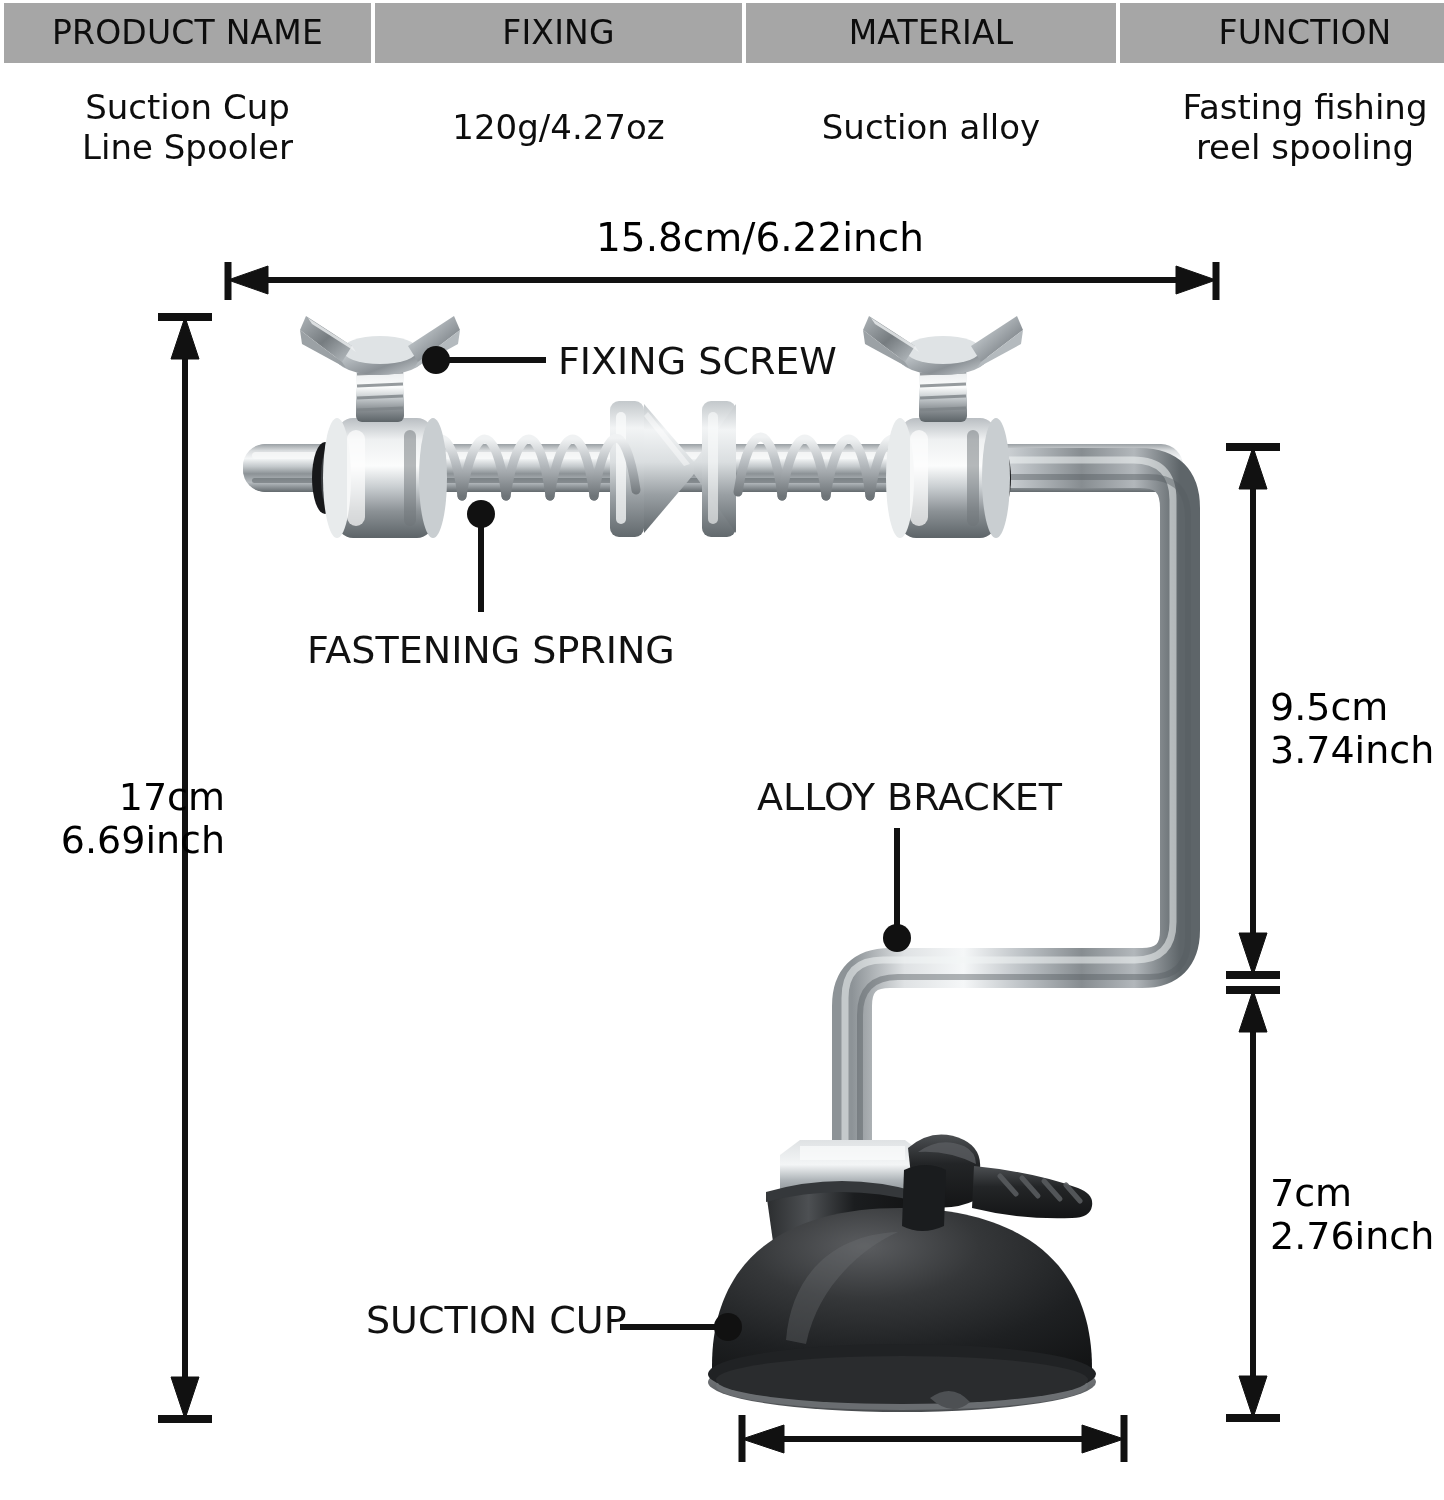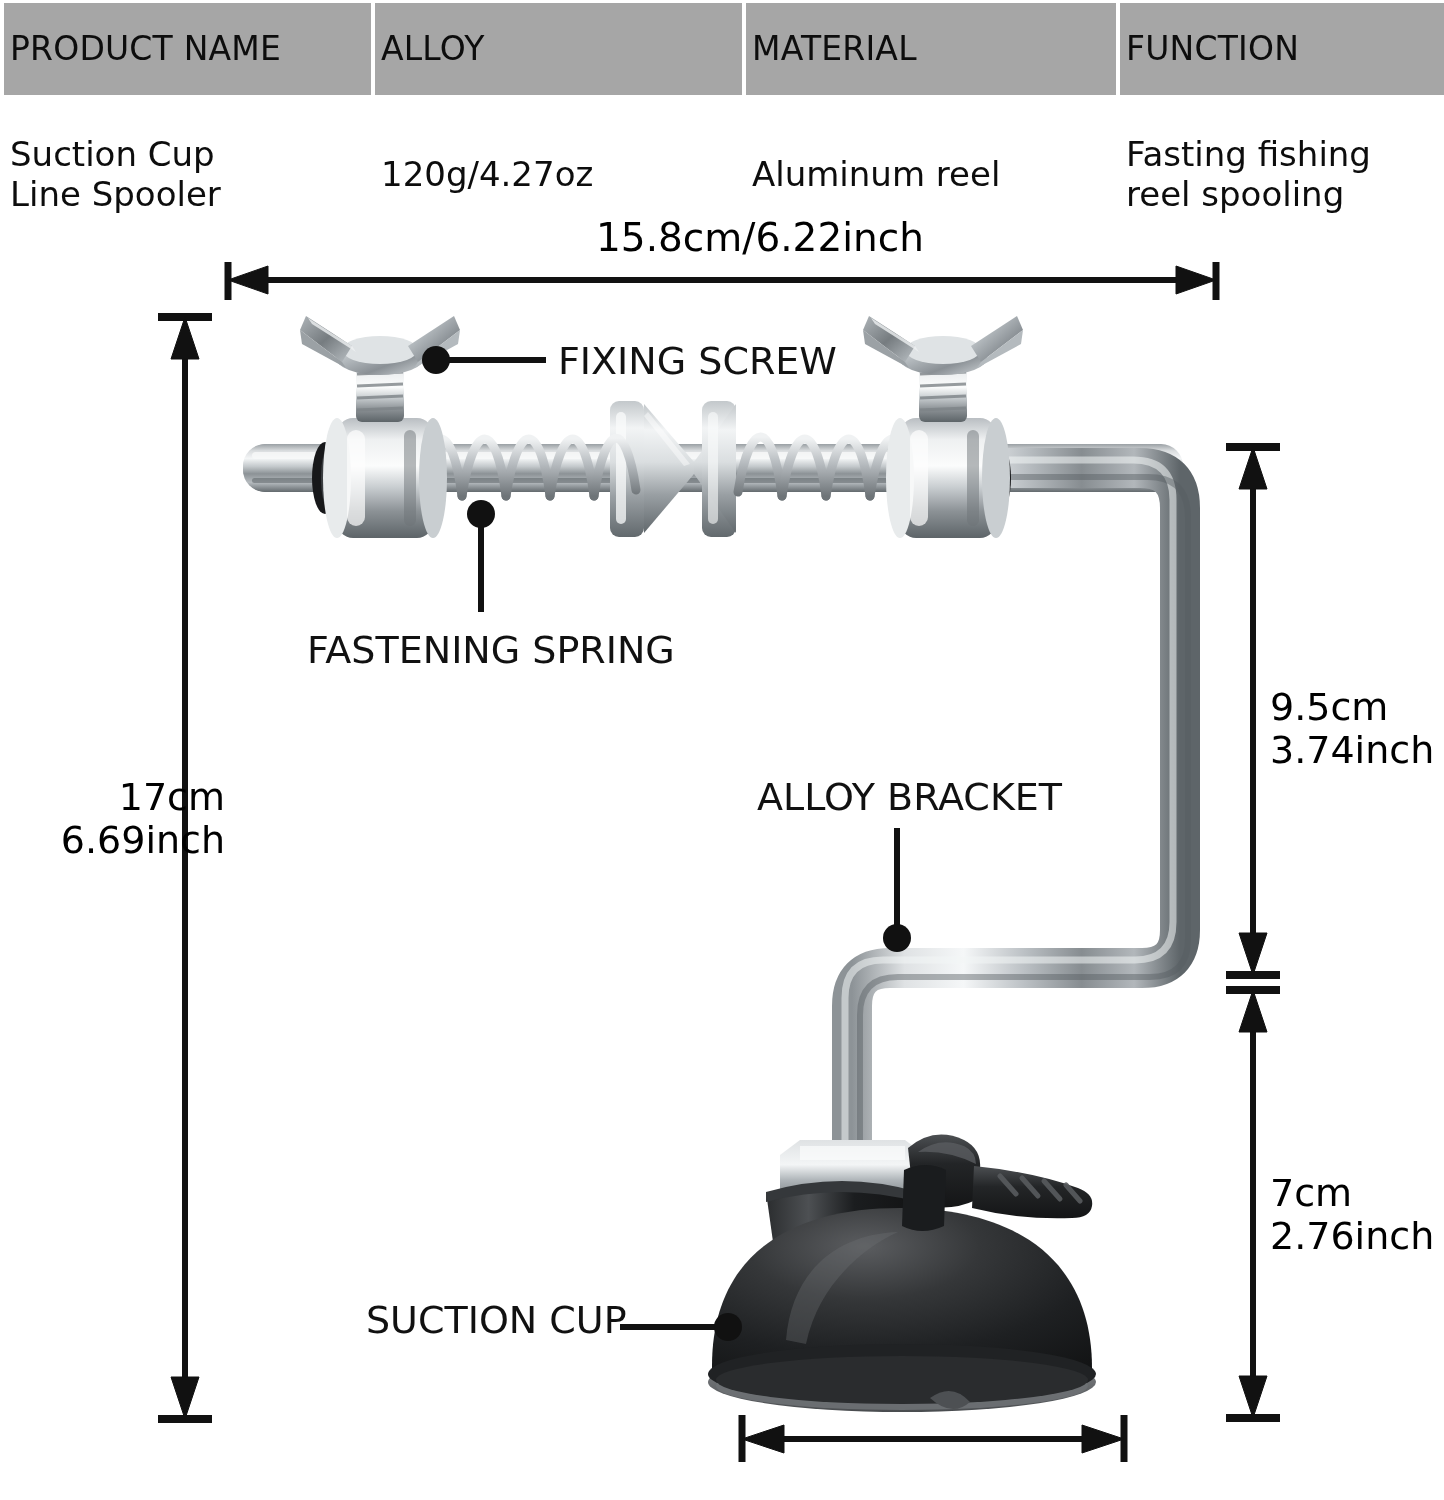--- a/index.html
+++ b/index.html
@@ -19,22 +19,22 @@
   .spec-table{
     position:absolute;
     left:0; top:0;
     width:1444px;
     height:190px;
     border-collapse:separate;
     border-spacing:4px 3px;
     table-layout:fixed;
   }
   .spec-table th,.spec-table td{
-    padding:16px 6px;
-    text-align:left;
+    padding:0 6px;
+    text-align:center;
     vertical-align:middle;
     font-weight:400;
     color:#0d0d0d;
     line-height:1.18;
   }
   .spec-table th{
     background:#a6a6a6;
     height:60px;
     font-size:33px;
     letter-spacing:.2px;
@@ -83,29 +83,29 @@
 </style>
 </head>
 <body>
 
 <div id="page">
 
   <table class="spec-table">
     <tbody>
         <tr>
       <th class="col-a">PRODUCT NAME</th>
-      <th class="col-b">ALLOY</th>
+      <th class="col-b">FIXING</th>
       <th class="col-c">MATERIAL</th>
       <th class="col-d">FUNCTION</th>
     </tr>
     <tr>
       <td class="col-a" style="white-space:pre-line">Suction Cup
 Line Spooler</td>
       <td class="col-b" style="white-space:pre-line">120g/4.27oz</td>
-      <td class="col-c" style="white-space:pre-line">Aluminum reel</td>
+      <td class="col-c" style="white-space:pre-line">Suction alloy</td>
       <td class="col-d" style="white-space:pre-line">Fasting fishing
 reel spooling</td>
     </tr>
   </tbody>
     </table>
 
   <div class="layer">
     <svg width="1444" height="1500" viewBox="0 0 1444 1500" xmlns="http://www.w3.org/2000/svg">
       <defs>
 

